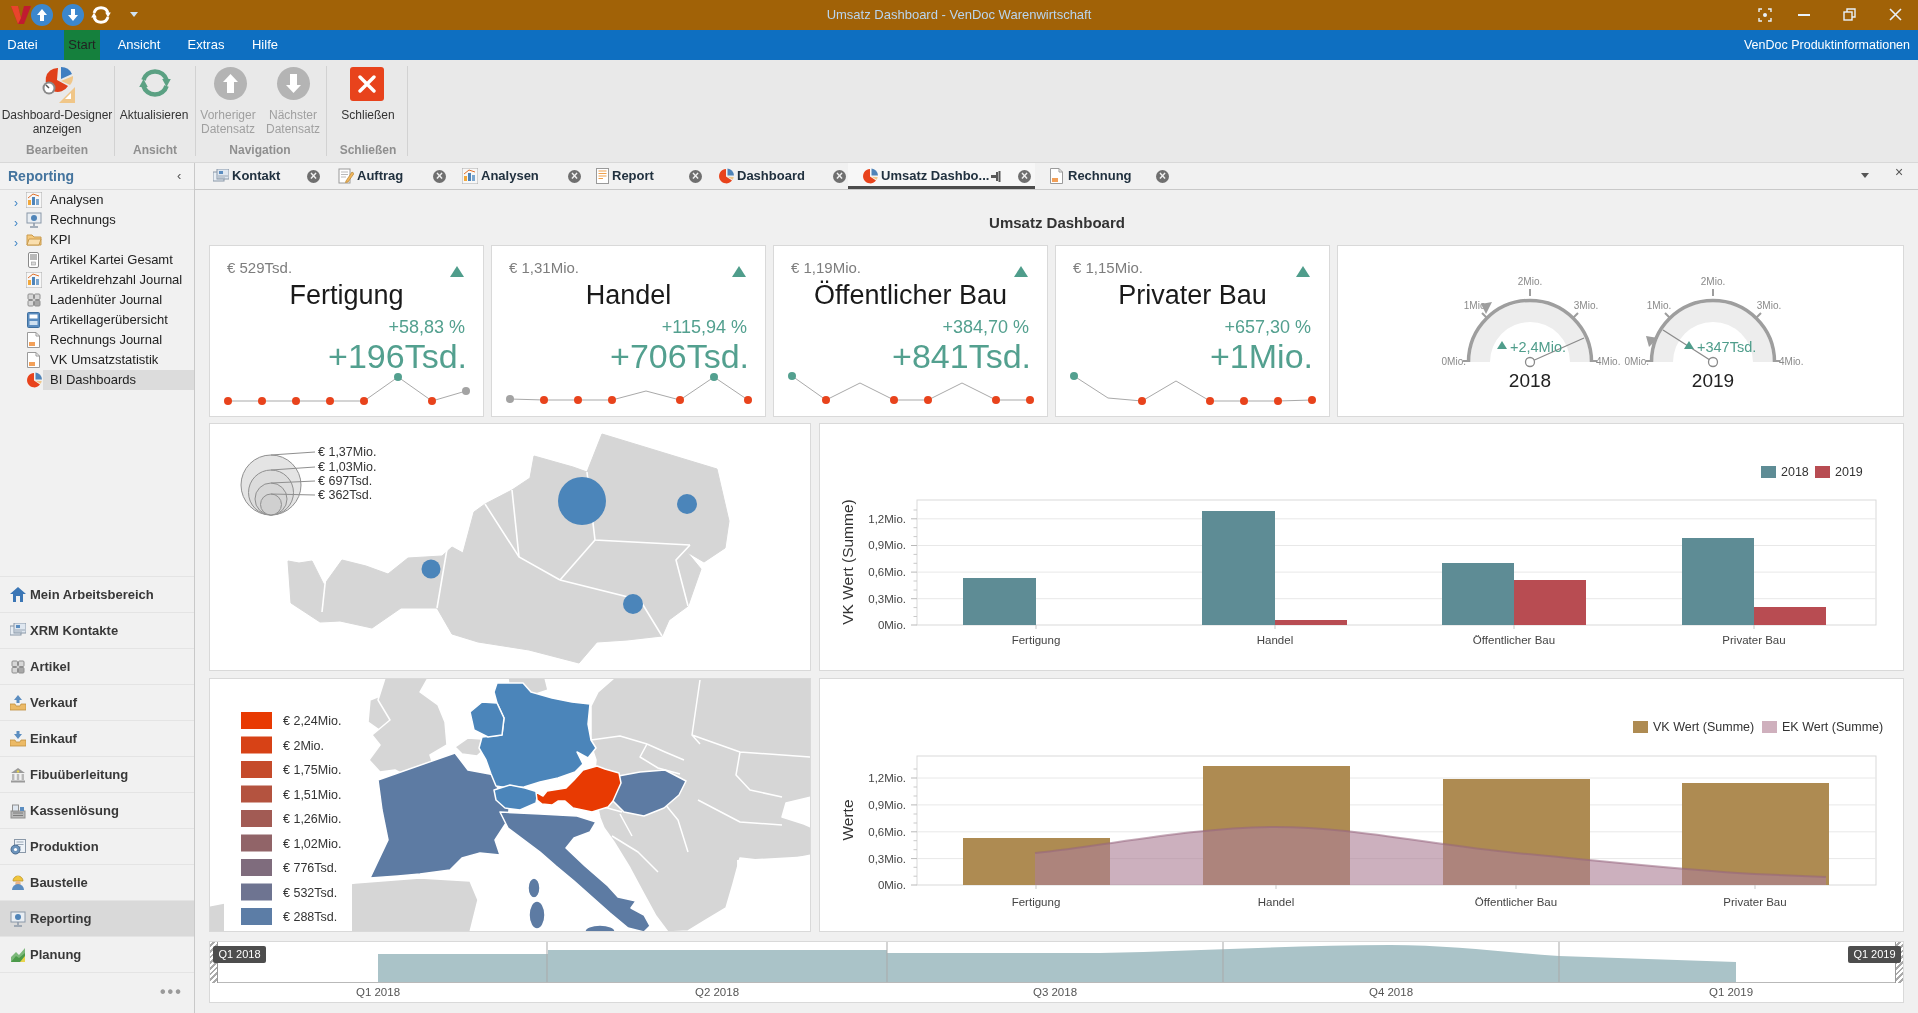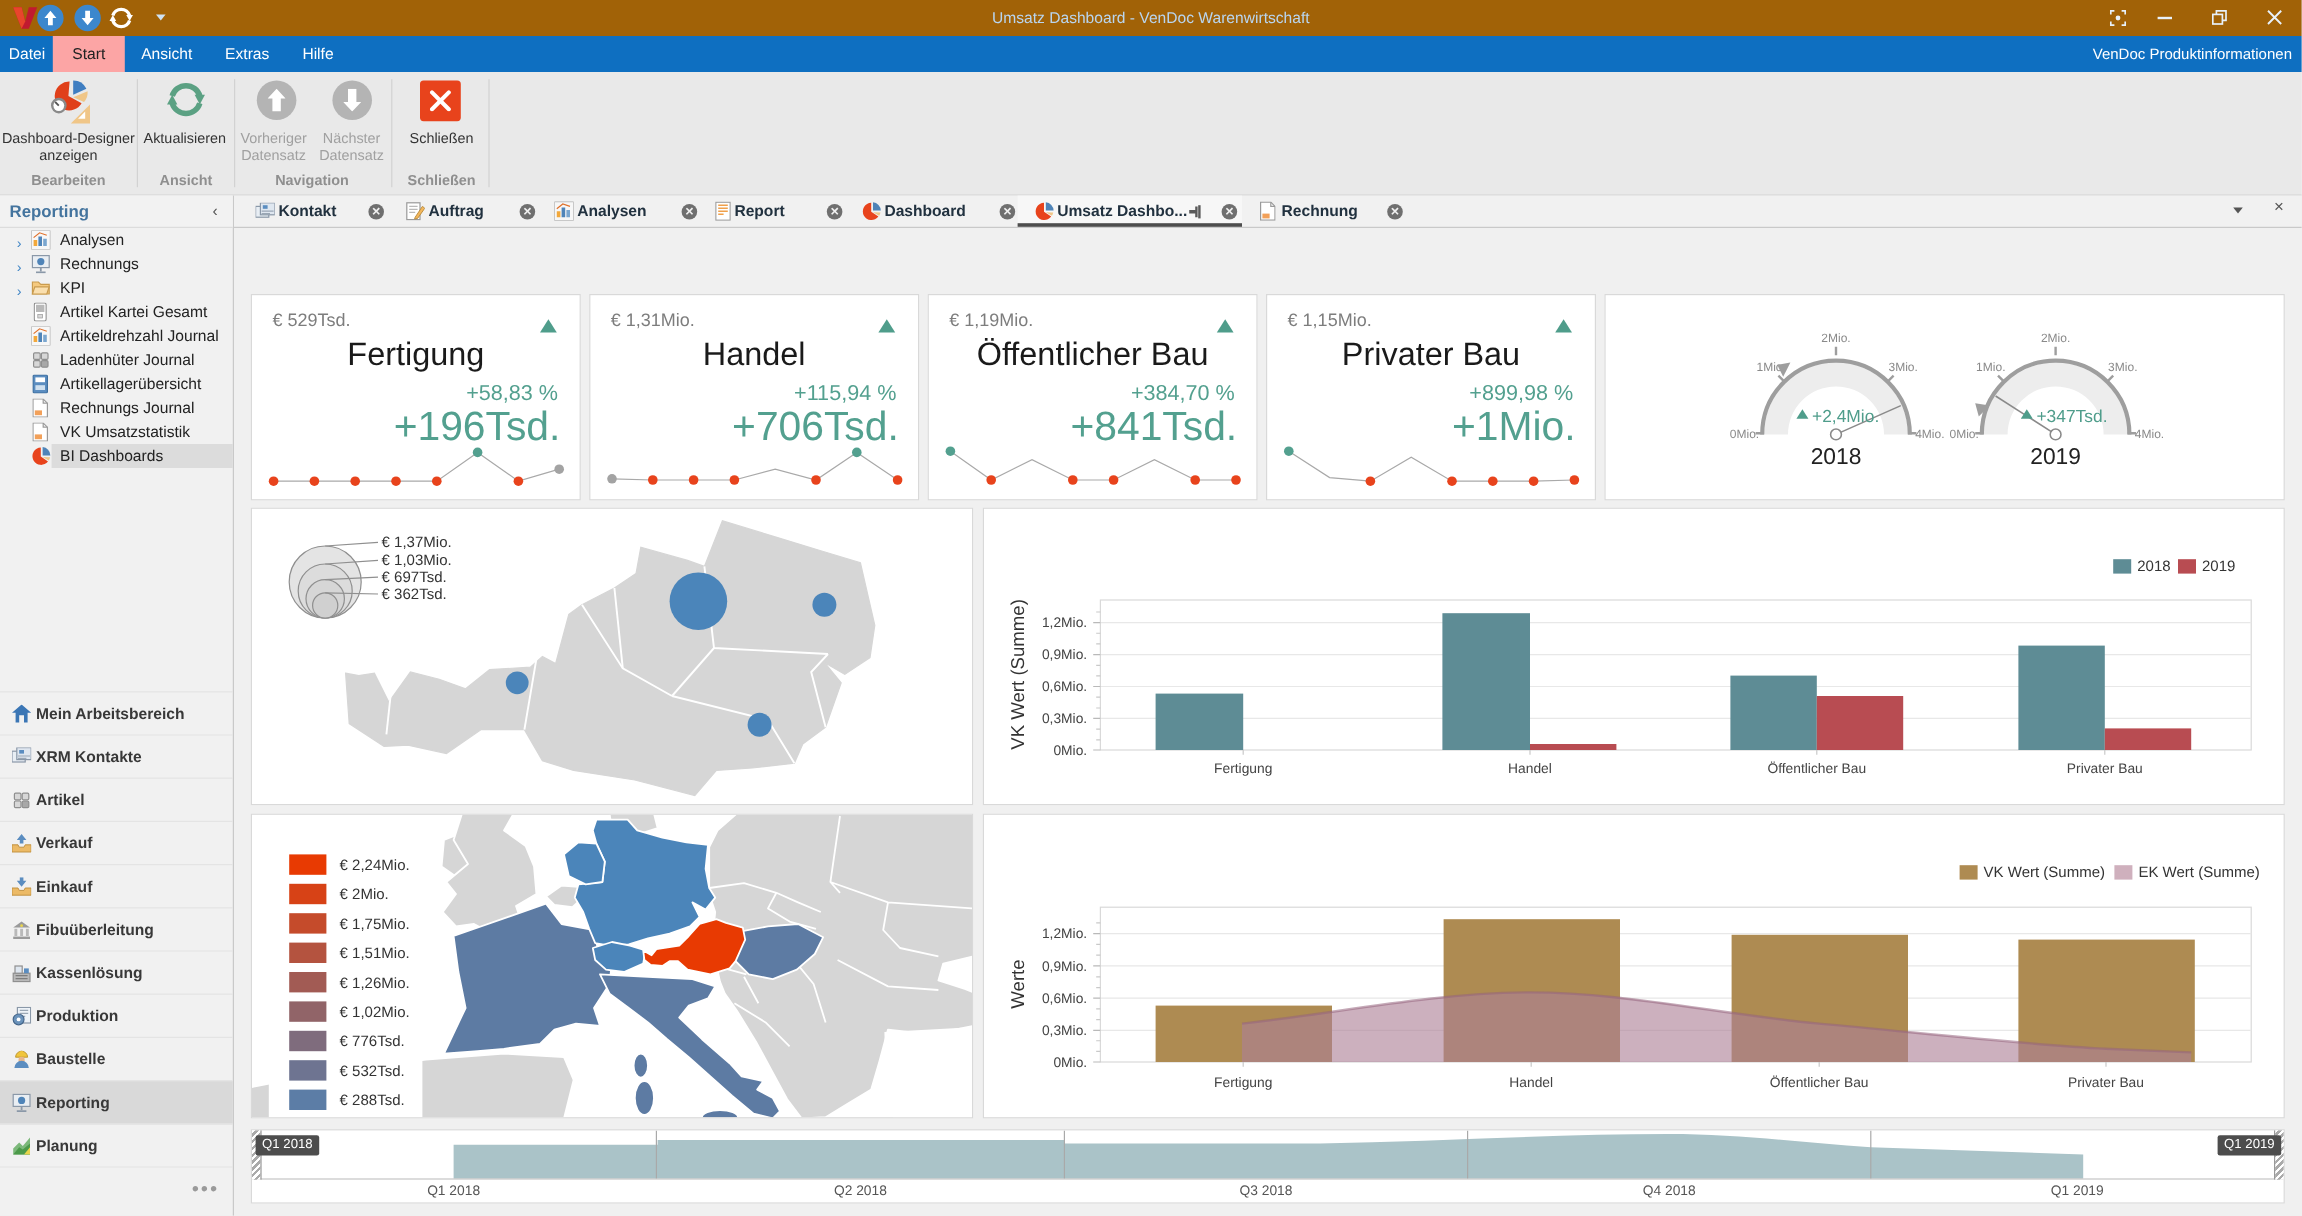--- a/index.html
+++ b/index.html
@@ -62,21 +62,21 @@
   <svg class="ico" style="left:1843px;top:8px" width="13" height="13" viewBox="0 0 13 13" fill="none" stroke="#e8f1fa" stroke-width="1.4">
       <rect x="1" y="4" width="8" height="8"></rect>
       <path d="M4 4 V1 H12 V9 H9"></path>
     </svg>
   <svg class="ico" style="left:1889px;top:8px" width="13" height="13" viewBox="0 0 13 13" stroke="#e8f1fa" stroke-width="1.6">
       <path d="M1 1 L12 12 M12 1 L1 12"></path>
     </svg>
 </div>
 <div id="menubar">
   <div class="mitem" style="left:0px;width:45px">Datei</div>
-  <div class="mitem" style="left:44px;width:60px;background:#fca5a5;color:#222">Start</div>
+  <div class="mitem" style="left:64px;width:36px;background:#15803d;color:#222">Start</div>
   <div class="mitem" style="left:114px;width:50px">Ansicht</div>
   <div class="mitem" style="left:182px;width:48px">Extras</div>
   <div class="mitem" style="left:243px;width:44px">Hilfe</div>
   <div class="mitem" style="left:1660px;width:250px;text-align:right;font-size:12.5px">VenDoc Produktinformationen</div>
 </div>
 <div id="ribbon">
   <div class="rsep" style="left:114px;top:6px;height:90px"></div>
   <div class="rsep" style="left:195px;top:6px;height:90px"></div>
   <div class="rsep" style="left:326px;top:6px;height:90px"></div>
   <div class="rsep" style="left:407px;top:6px;height:90px"></div>
@@ -372,20 +372,21 @@
       <svg class="ico" style="left:10px;top:10px" width="16" height="16" viewBox="0 0 16 16">
         <path d="M1 15 L1 10 L6 5 L9 8 L15 1 L15 15 Z" fill="#7cb87a"></path>
         <path d="M1 15 L6 9 L9 11 L15 6 L15 15 Z" fill="#4c9a4a"></path>
         <path d="M10 15 H15 V9 Z" fill="#e8d44c"></path>
       </svg>
       <span class="tx">Planung</span>
     </div>
   <div class="abs" style="left:160px;top:820px;font-size:16px;font-weight:bold;color:#9a9a9a;letter-spacing:2px">•••</div>
 </div>
 <div id="content">
+  <div class="abs" style="left:0;top:24px;width:1722px;text-align:center;font-size:15px;font-weight:bold;color:#333">Umsatz Dashboard</div>
 
   <div class="panel card" style="left:13px;top:55px;width:275px;height:172px">
     <div class="ksmall">€ 529Tsd.</div>
       <div class="ktri"></div>
     <div class="ktitle">Fertigung</div>
     <div class="kpct">+58,83 %</div>
     <div class="kbig">+196Tsd.</div>
     <svg class="ico" style="left:0;top:0" width="273" height="170" viewBox="0 0 273 170">
       <polyline points="18,155 52,155 86,155 120,155 154,155 188,131 222,155 256,145" fill="none" stroke="#a9a9a9" stroke-width="1"></polyline>
       <circle cx="18" cy="155" r="4" fill="#e8431c"></circle>
@@ -428,21 +429,21 @@
         <circle cx="120" cy="154" r="4" fill="#e8431c"></circle>
         <circle cx="154" cy="154" r="4" fill="#e8431c"></circle>
         <circle cx="222" cy="154" r="4" fill="#e8431c"></circle>
         <circle cx="256" cy="154" r="4" fill="#e8431c"></circle>
     </svg>
   </div>
   <div class="panel card" style="left:859px;top:55px;width:275px;height:172px">
     <div class="ksmall">€ 1,15Mio.</div>
       <div class="ktri"></div>
     <div class="ktitle">Privater Bau</div>
-    <div class="kpct">+899,98 %</div>
+    <div class="kpct">+657,30 %</div>
     <div class="kbig">+1Mio.</div>
     <svg class="ico" style="left:0;top:0" width="273" height="170" viewBox="0 0 273 170">
       <polyline points="18,130 52,152 86,155 120,135 154,155 188,155 222,155 256,154" fill="none" stroke="#a9a9a9" stroke-width="1"></polyline>
       <circle cx="18" cy="130" r="4" fill="#53a08f"></circle>
         <circle cx="86" cy="155" r="4" fill="#e8431c"></circle>
         <circle cx="154" cy="155" r="4" fill="#e8431c"></circle>
         <circle cx="188" cy="155" r="4" fill="#e8431c"></circle>
         <circle cx="222" cy="155" r="4" fill="#e8431c"></circle>
         <circle cx="256" cy="154" r="4" fill="#e8431c"></circle>
     </svg>

